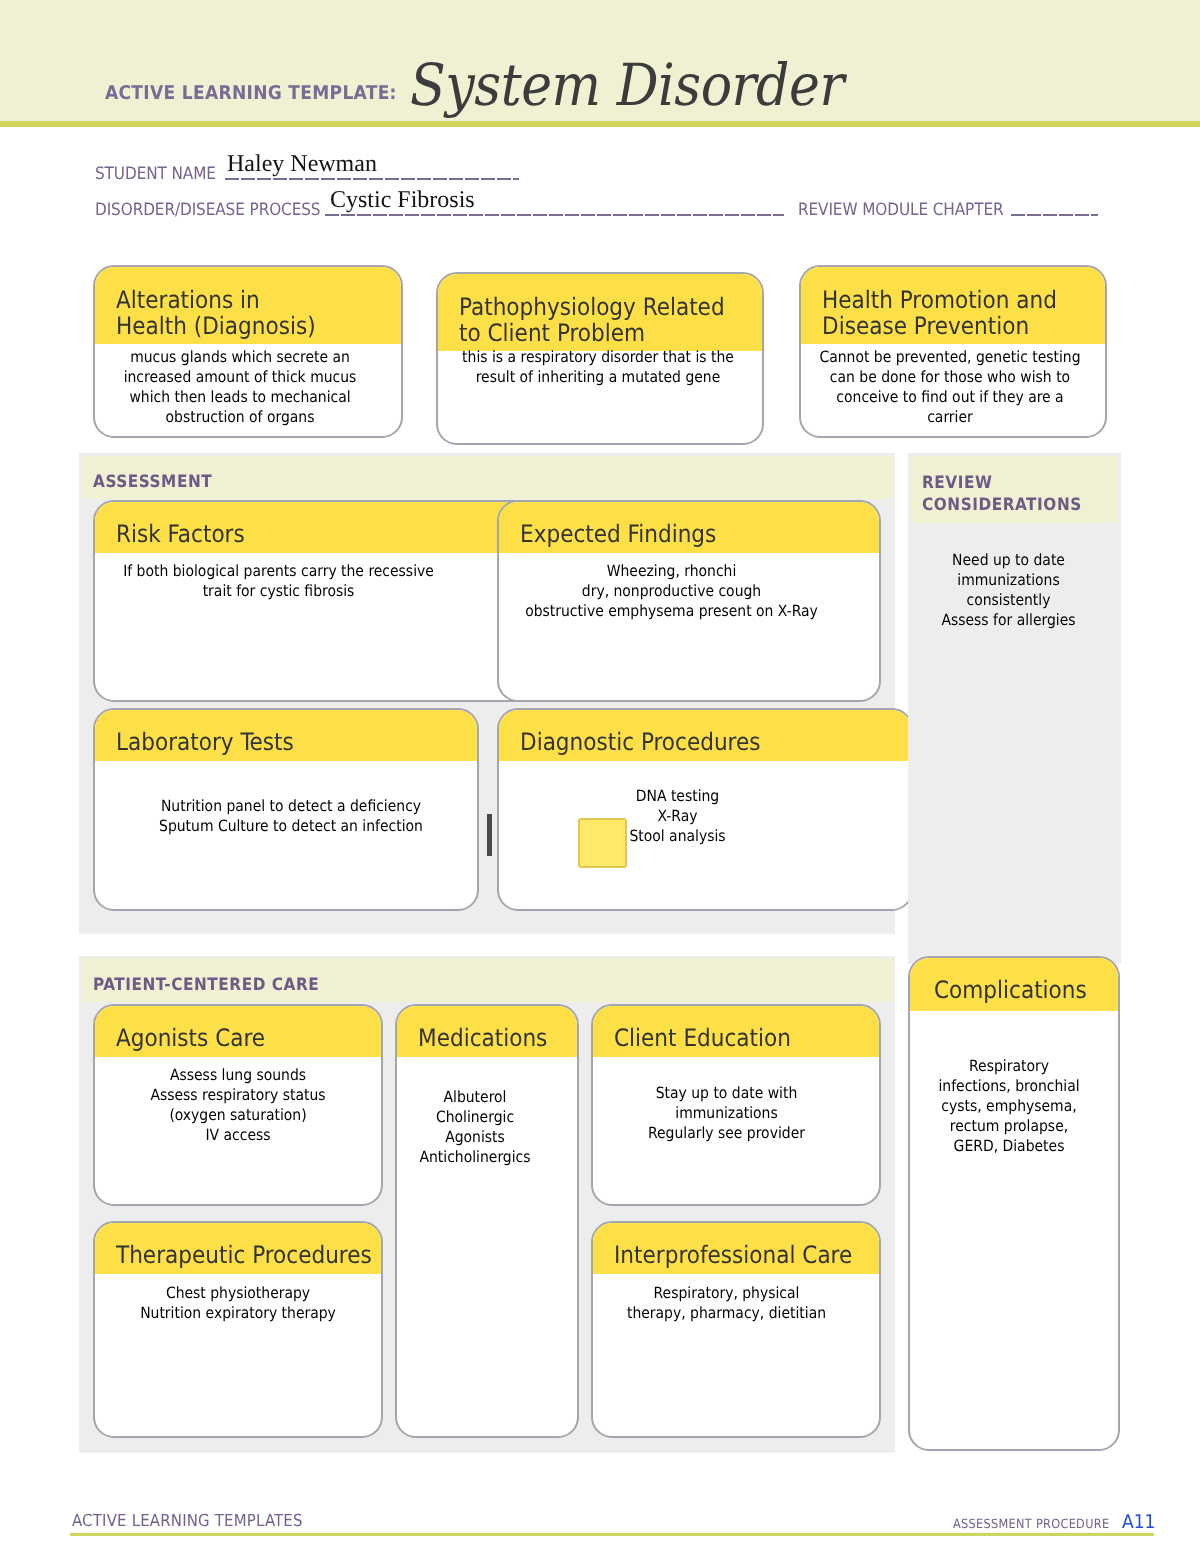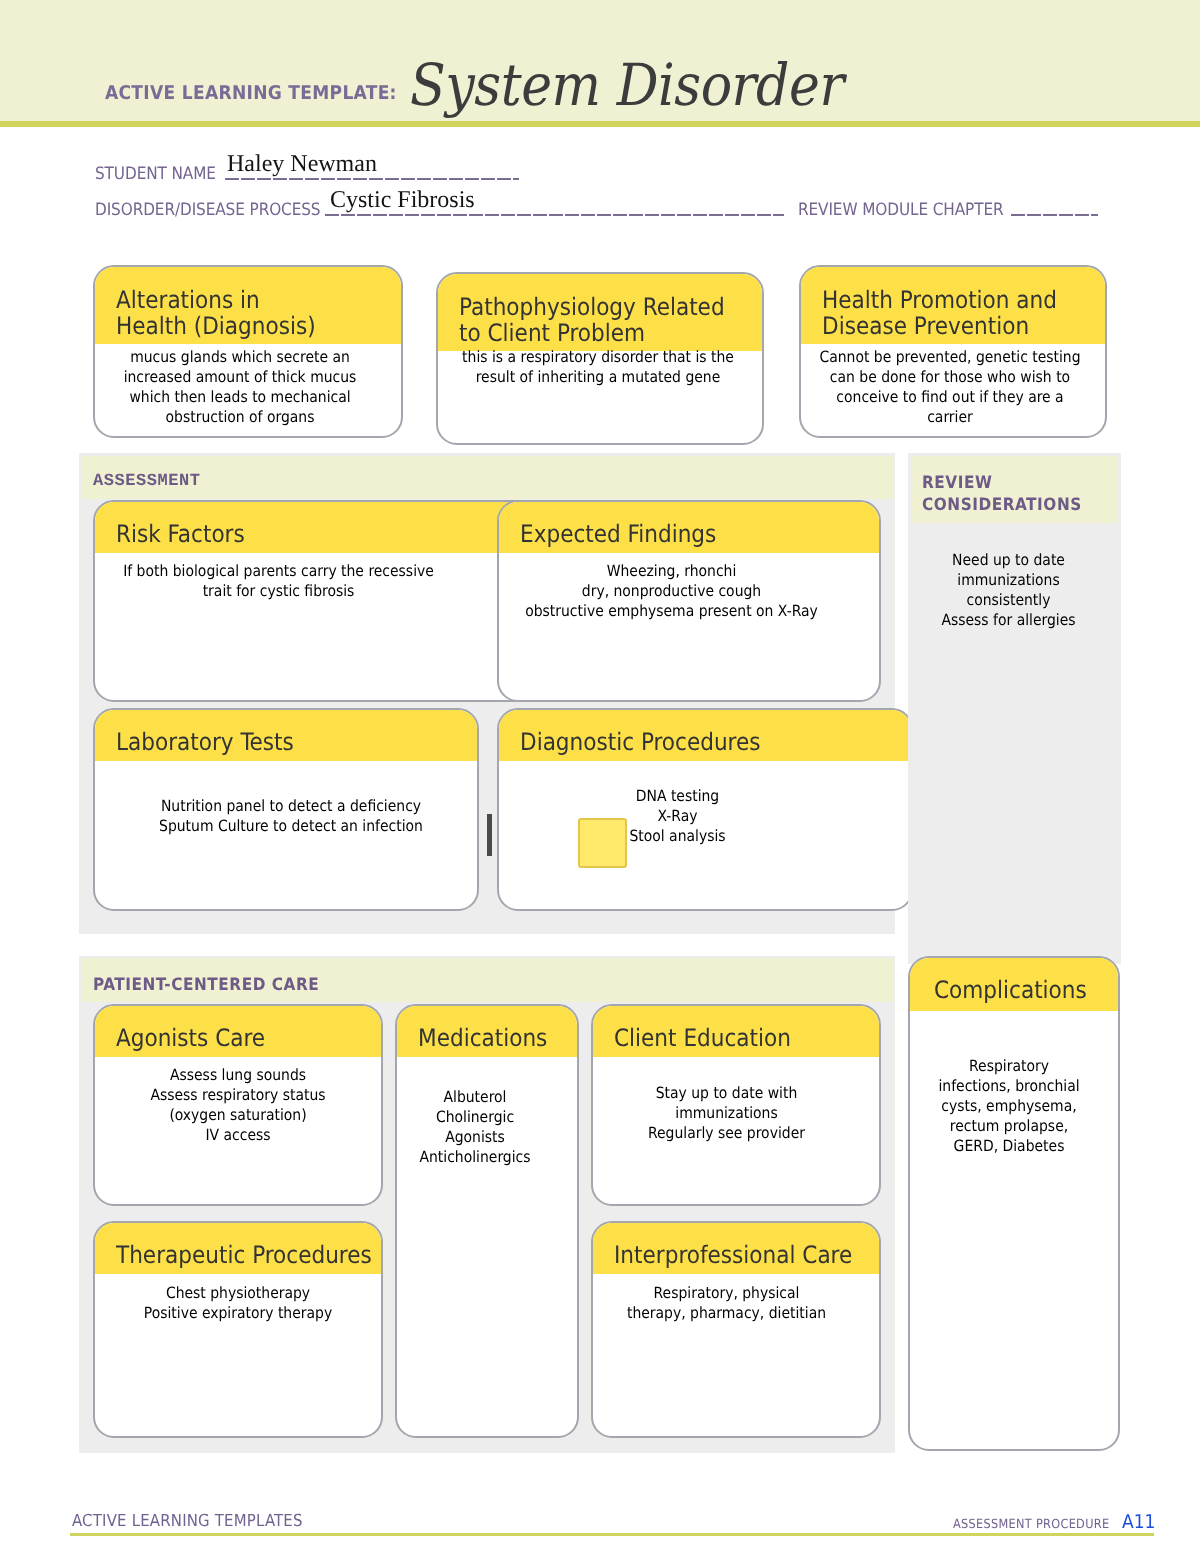--- a/index.html
+++ b/index.html
@@ -87,21 +87,21 @@
         <div class="rbox-title" style="white-space:pre-line;">Health Promotion and
 Disease Prevention</div>
       </div>
 </div>
 <div class="abs body-txt" style="left:799px;top:347px;width:302px;">Cannot be prevented, genetic testing
 can be done for those who wish to
 conceive to find out if they are a
 carrier</div>
 <div class="abs panel" style="left:79px;top:453px;width:816px;height:481px;"></div>
 <div class="abs band" style="left:82px;top:456px;width:811px;height:43px;"></div>
-<div class="abs band-txt" style="left:93px;top:471px;font-family:Liberation Mono, monospace;">ASSESSMENT</div>
+<div class="abs band-txt" style="left:93px;top:471px;">ASSESSMENT</div>
 <div class="abs rbox" style="left:93px;top:500px;width:444px;height:202px;">
  <div class="rbox-hd" style="height:51px;padding:19px 0 0 21px;box-sizing:border-box;">
         <div class="rbox-title" style="white-space:pre-line;">Risk Factors</div>
       </div>
 </div>
 <div class="abs body-txt" style="left:90px;top:561px;width:377px;">If both biological parents carry the recessive
 trait for cystic fibrosis</div>
 <div class="abs rbox" style="left:497px;top:500px;width:384px;height:202px;">
  <div class="rbox-hd" style="height:51px;padding:19px 0 0 21px;box-sizing:border-box;">
         <div class="rbox-title" style="white-space:pre-line;">Expected Findings</div>
@@ -163,21 +163,21 @@
 </div>
 <div class="abs body-txt" style="left:584px;top:1083px;width:285px;">Stay up to date with
 immunizations
 Regularly see provider</div>
 <div class="abs rbox" style="left:93px;top:1221px;width:290px;height:217px;">
  <div class="rbox-hd" style="height:51px;padding:19px 0 0 21px;box-sizing:border-box;">
         <div class="rbox-title" style="white-space:pre-line;">Therapeutic Procedures</div>
       </div>
 </div>
 <div class="abs body-txt" style="left:96px;top:1283px;width:284px;">Chest physiotherapy
-Positive expiratory therapy</div>
+Nutrition expiratory therapy</div>
 <div class="abs rbox" style="left:591px;top:1221px;width:290px;height:217px;">
  <div class="rbox-hd" style="height:51px;padding:19px 0 0 21px;box-sizing:border-box;">
         <div class="rbox-title" style="white-space:pre-line;">Interprofessional Care</div>
       </div>
 </div>
 <div class="abs body-txt" style="left:584px;top:1283px;width:285px;">Respiratory, physical
 therapy, pharmacy, dietitian</div>
 <div class="abs rbox" style="left:908px;top:956px;width:212px;height:495px;">
  <div class="rbox-hd" style="height:53px;padding:19px 0 0 24px;box-sizing:border-box;">
         <div class="rbox-title">Complications</div>

